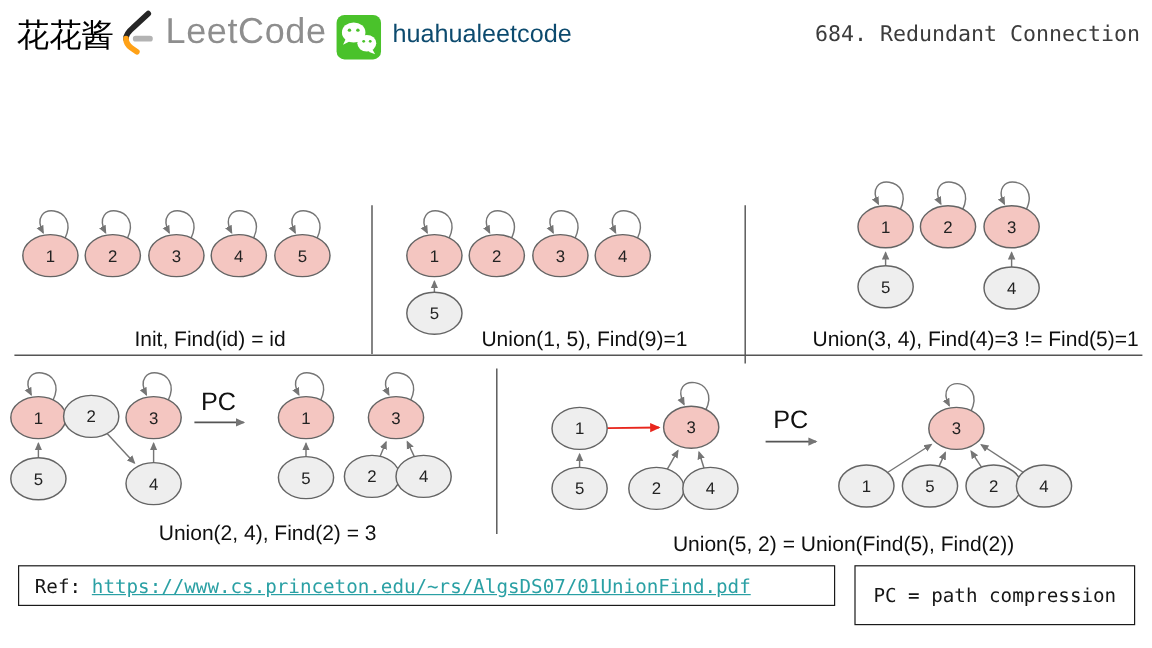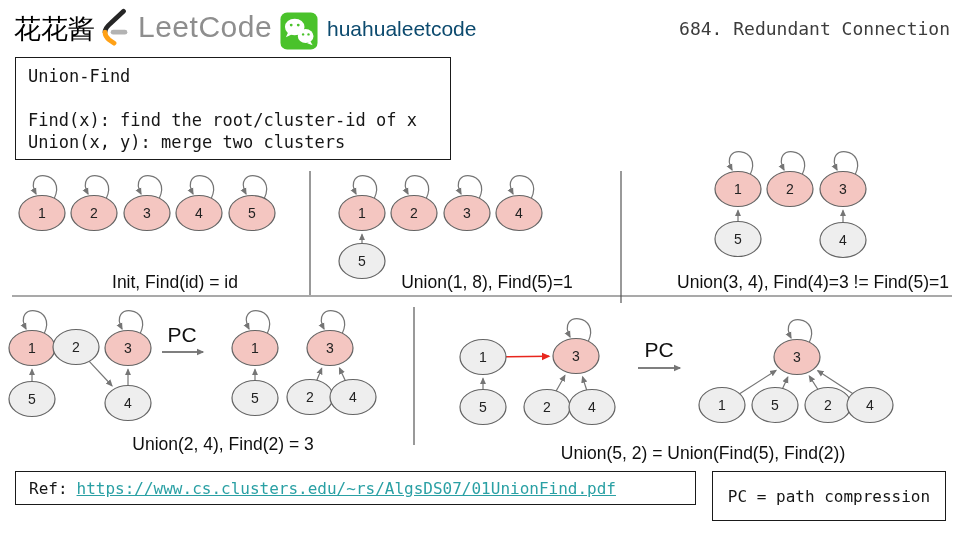--- a/index.html
+++ b/index.html
@@ -63,25 +63,20 @@
           <circle cx="19.2" cy="13.8" r="1.5"></circle>
         <circle cx="24.3" cy="23.6" r="1.25"></circle>
           <circle cx="30" cy="23.6" r="1.25"></circle>
       </g>
     </svg>
   </span>
   <span class="abs wc-name">huahualeetcode</span>
 
   <span class="abs prob">684. Redundant Connection</span>
 
-  <div class="abs box info-box">
-    <div class="info-line">Union-Find</div>
-    <div class="info-line gap">Find(x): find the root/cluster-id of x</div>
-    <div class="info-line">Union(x, y): merge two clusters</div>
-  </div>
 
   <svg id="diagram-svg" width="960" height="540" viewBox="0 0 960 540">
     <defs>
       <marker id="arrow-gray" viewBox="0 0 10 10" refX="7.5" refY="5" markerWidth="6.5" markerHeight="6.5" orient="auto">
         <path d="M0,1 L9,5 L0,9 z" fill="#757575"></path>
       </marker>
       <marker id="arrow-red" viewBox="0 0 10 10" refX="7.5" refY="5" markerWidth="6" markerHeight="6" orient="auto">
         <path d="M0,1 L9,5 L0,9 z" fill="#e8261d"></path>
       </marker>
     </defs>
@@ -264,26 +259,26 @@
       </g>
       <g>
         <ellipse cx="870" cy="405" rx="23" ry="17.5" fill="#eeeeee" stroke="#646464" stroke-width="1.2"></ellipse>
         <text x="870" y="410" text-anchor="middle" font-size="14" fill="#222" font-family="&quot;Liberation Sans&quot;,sans-serif">4</text>
       </g>
       <text x="659" y="357" text-anchor="middle" font-size="21" fill="#111" font-family="&quot;Liberation Sans&quot;,sans-serif">PC</text>
       <line x1="638" y1="368" x2="680" y2="368" stroke="#555" stroke-width="1.3" marker-end="url(#arrow-gray)"></line>
     </svg>
 
   <div class="cap cap-1">Init, Find(id) = id</div>
-  <div class="cap cap-2">Union(1, 8), Find(5)=1</div>
+  <div class="cap cap-2">Union(1, 5), Find(9)=1</div>
   <div class="cap cap-3">Union(3, 4), Find(4)=3 != Find(5)=1</div>
   <div class="cap cap-4">Union(2, 4), Find(2) = 3</div>
   <div class="cap cap-5">Union(5, 2) = Union(Find(5), Find(2))</div>
 
   <div class="abs box ref-box">
     <span>Ref:</span>
-    <span class="ref-link">https://www.cs.clusters.edu/~rs/AlgsDS07/01UnionFind.pdf</span>
+    <span class="ref-link">https://www.cs.princeton.edu/~rs/AlgsDS07/01UnionFind.pdf</span>
   </div>
   <div class="abs box pc-box">
     <span>PC = path compression</span>
   </div>
 
 </div>
 
 </body></html>

